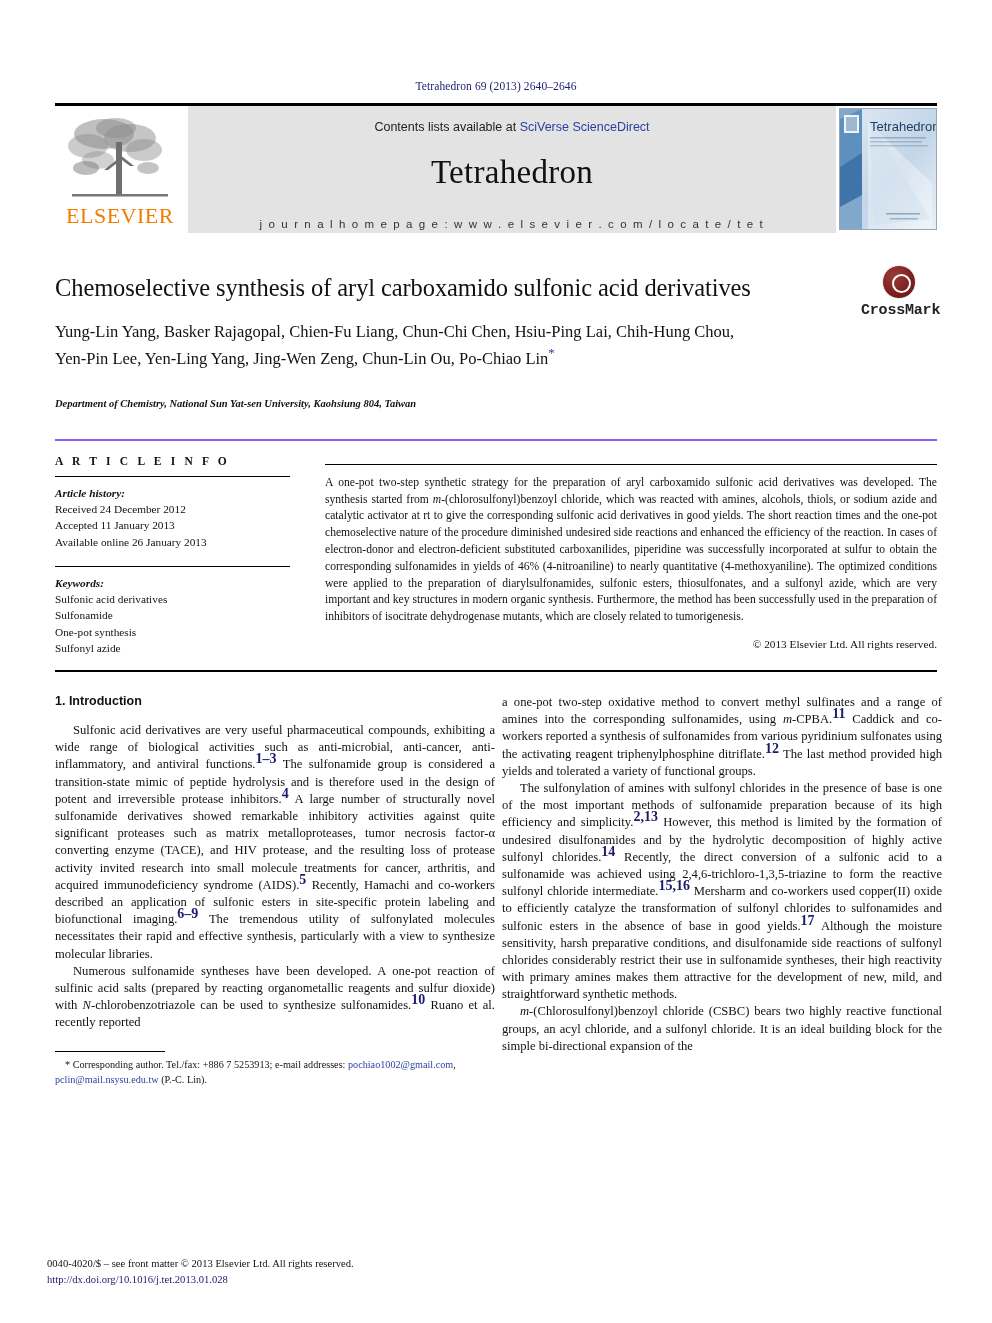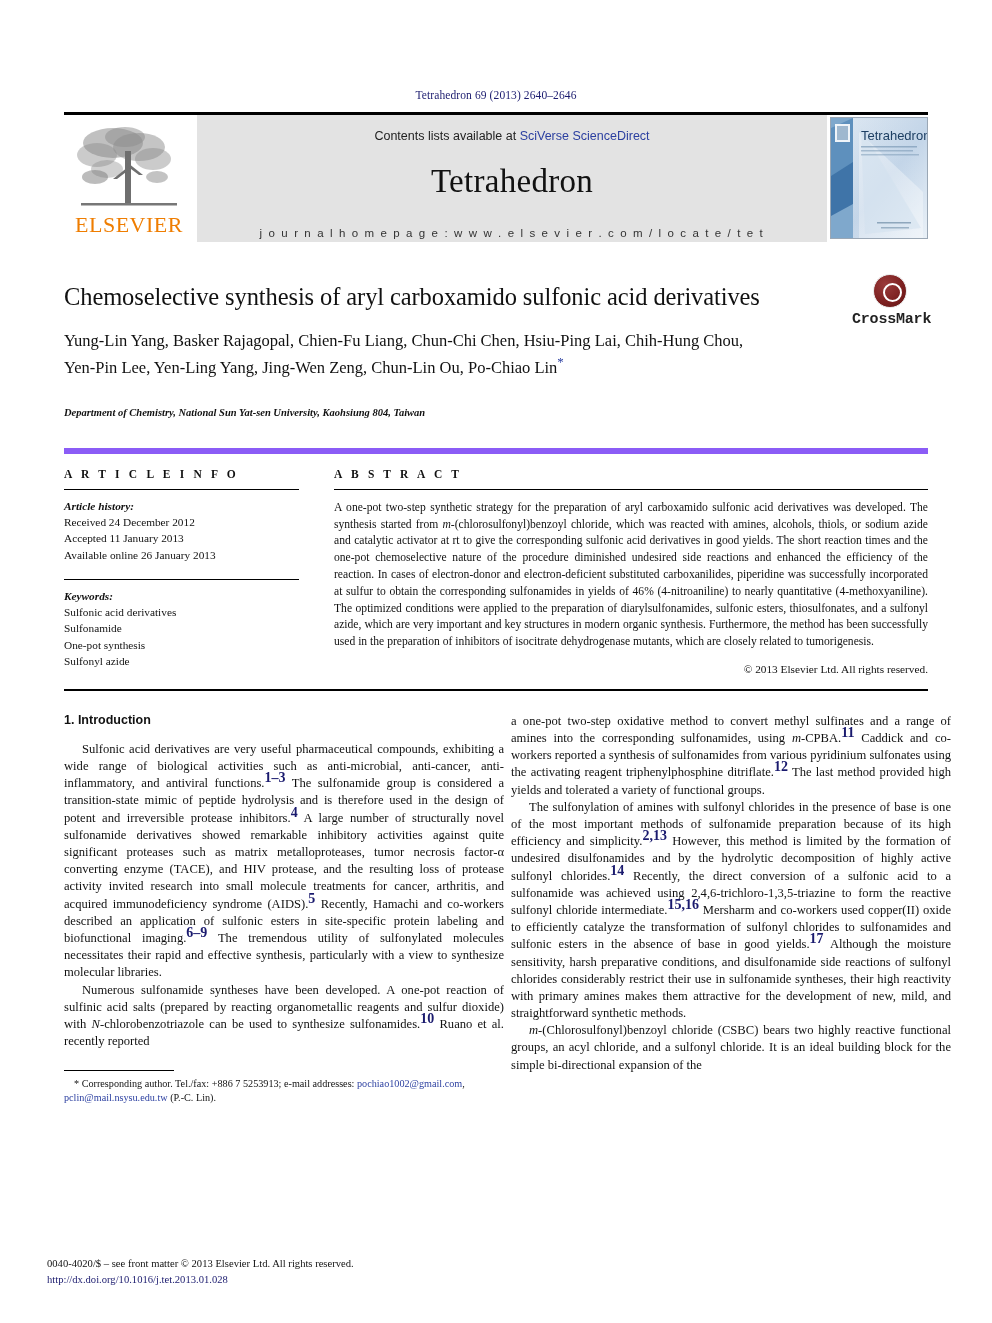--- a/index.html
+++ b/index.html
@@ -7,21 +7,21 @@
   body {
     width: 992px;
     height: 1323px;
     background: #ffffff;
     font-family: "Liberation Serif", serif;
     color: #000000;
     position: relative;
     overflow: hidden;
   }
 
-  .page { position: relative; width: 992px; height: 1323px; padding: 17px; }
+  .page { position: relative; width: 992px; height: 1323px; padding: 8px; }
 
   
   .running-head {
     text-align: center;
     font-family: "Liberation Serif", serif;
     font-size: 11.5px;
     color: #1a1a6e;
     padding-top: 72px;
     letter-spacing: 0.1px;
   }
@@ -152,21 +152,21 @@
     font-size: 15px;
     font-weight: bold;
     color: #222;
     margin-top: 3px;
     letter-spacing: -0.2px;
   }
 
   
   .info-abstract {
     margin: 30px 47px 0 47px;
-    border-top: 6px solid #8b5cf6;
+    border-top: 2px solid #8b5cf6;
     padding-top: 14px;
     display: flex;
     gap: 35px;
   }
   .col-info { width: 235px; flex: 0 0 235px; }
   .col-abstract { flex: 1 1 auto; }
   .sec-head {
     font-family: "Liberation Serif", serif;
     font-weight: bold;
     font-size: 11.5px;
@@ -349,21 +349,20 @@
       <div class="info-body">
         <div class="it">Keywords:</div>
         <div>Sulfonic acid derivatives</div>
         <div>Sulfonamide</div>
         <div>One-pot synthesis</div>
         <div>Sulfonyl azide</div>
       </div>
     </div>
 
     <div class="col-abstract">
-      <div class="sec-head">A B S T R A C T</div>
       <div class="rule"></div>
       <div class="abstract-text"><span>A one-pot two-step synthetic strategy for the preparation of aryl carboxamido sulfonic acid derivatives was developed. The synthesis started from </span><span class="em">m</span><span>-(chlorosulfonyl)benzoyl chloride, which was reacted with amines, alcohols, thiols, or sodium azide and catalytic activator at rt to give the corresponding sulfonic acid derivatives in good yields. The short reaction times and the one-pot chemoselective nature of the procedure diminished undesired side reactions and enhanced the efficiency of the reaction. In cases of electron-donor and electron-deficient substituted carboxanilides, piperidine was successfully incorporated at sulfur to obtain the corresponding sulfonamides in yields of 46% (4-nitroaniline) to nearly quantitative (4-methoxyaniline). The optimized conditions were applied to the preparation of diarylsulfonamides, sulfonic esters, thiosulfonates, and a sulfonyl azide, which are very important and key structures in modern organic synthesis. Furthermore, the method has been successfully used in the preparation of inhibitors of isocitrate dehydrogenase mutants, which are closely related to tumorigenesis.</span></div>
       <div class="copyright">© 2013 Elsevier Ltd. All rights reserved.</div>
     </div>
   </div>
 
   <div class="bottom-rule"></div>
 
   <div class="body-cols">
 

